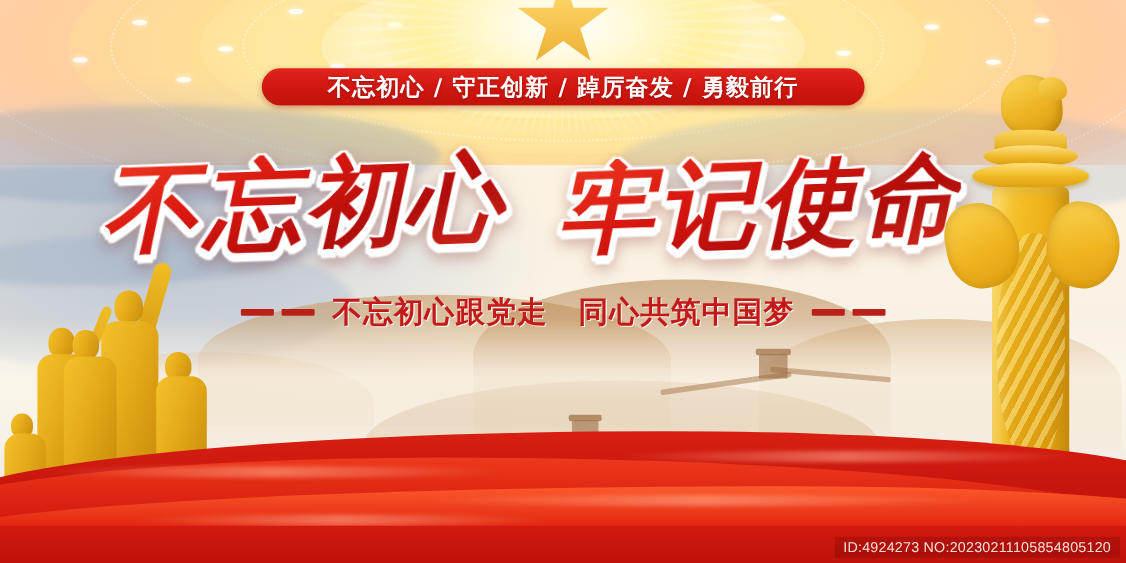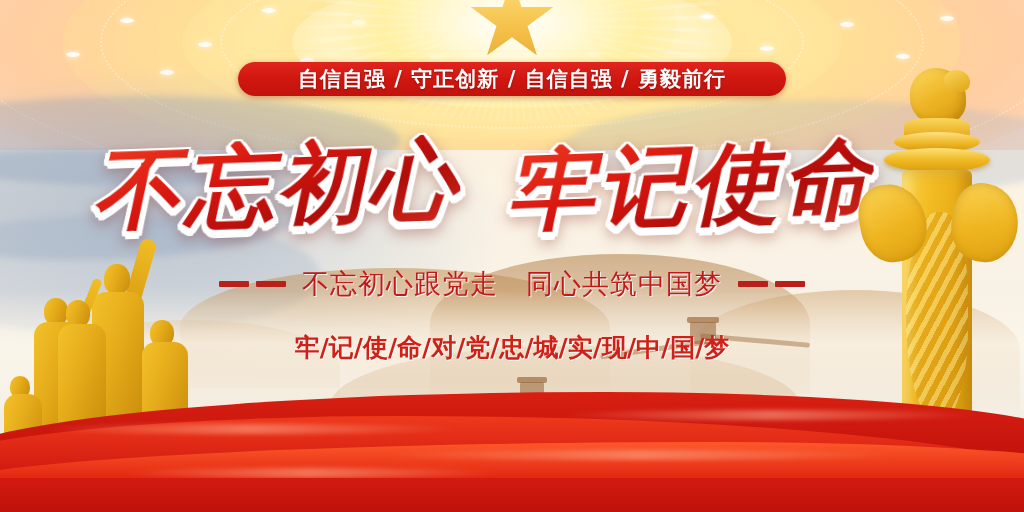--- a/index.html
+++ b/index.html
@@ -108,21 +108,21 @@
 
   
   .subtitle{
     position:absolute;left:0;top:266px;width:1024px;
     display:flex;align-items:center;justify-content:center;gap:16px;
     font-family:"DejaVu Sans","Liberation Sans",sans-serif;
   }
   .sub-dash{display:flex;gap:7px;}
   .sub-dash i{display:block;width:30px;height:6px;background:#b9201a;border-radius:1px;}
   .sub-text{
-    font-size:27px;font-weight:normal;color:#c3191a;letter-spacing:1px;white-space:nowrap;
+    font-size:27px;font-weight:bold;color:#c3191a;letter-spacing:1px;white-space:nowrap;
     text-shadow:1px 1px 0 rgba(255,255,255,.85);
     text-align:center;
   }
 
   
   .slashline{
     position:absolute;left:0;top:331px;width:1024px;text-align:center;
     font-family:"DejaVu Sans","Liberation Sans",sans-serif;
     font-size:25px;font-weight:bold;color:#cf2118;letter-spacing:0px;white-space:nowrap;
     text-shadow:1px 1px 0 rgba(255,255,255,.9);
@@ -272,40 +272,39 @@
     <div class="mtn m5"></div>
     <div class="haze"></div>
     <div class="wall-seg" style="left:600px;top:96px;width:120px;height:5px;transform:rotate(-8deg);"></div>
     <div class="wall-seg" style="left:700px;top:88px;width:110px;height:5px;transform:rotate(5deg);"></div>
     <div class="tower" style="left:690px;top:72px;width:26px;height:22px;"></div>
     <div class="wall-seg" style="left:430px;top:150px;width:150px;height:5px;transform:rotate(-6deg);"></div>
     <div class="tower" style="left:520px;top:132px;width:24px;height:20px;"></div>
     <div class="wall-seg" style="left:236px;top:170px;width:90px;height:4px;transform:rotate(7deg);"></div>
   </div>
 
-  <div class="slogan-banner">自信自强 / 守正创新 / 自信自强 / 勇毅前行</div>
+  <div class="slogan-banner">不忘初心 / 守正创新 / 踔厉奋发 / 勇毅前行</div>
 
   <div class="title">
     <span>不忘初心</span>
     <span>牢记使命</span>
   </div>
 
   <div class="subtitle">
     <span class="sub-dash">
         <i></i>
         <i></i>
       </span>
     <span class="sub-text">不忘初心跟党走　同心共筑中国梦</span>
     <span class="sub-dash">
         <i></i>
         <i></i>
       </span>
   </div>
 
-  <div class="slashline">牢/记/使/命/对/党/忠/城/实/现/中/国/梦</div>
 
   <div class="sculpture">
     <div class="sculpt-base"></div>
 
     <div class="arm" style="left:128px;top:2px;width:16px;height:72px;transform:rotate(16deg);"></div>
     <div class="fig fig-head" style="left:100px;top:28px;width:26px;height:30px;"></div>
     <div class="fig fig-body" style="left:88px;top:56px;width:52px;height:134px;"></div>
 
     <div class="arm" style="left:74px;top:40px;width:9px;height:86px;transform:rotate(22deg);"></div>
 
@@ -337,14 +336,15 @@
     <div class="silk silk-1"></div>
     <div class="silk silk-2"></div>
     <div class="silk silk-3"></div>
     <div class="sheen" style="left:40px;bottom:78px;width:420px;"></div>
     <div class="sheen" style="left:380px;bottom:52px;width:520px;"></div>
     <div class="sheen" style="left:560px;bottom:92px;width:420px;"></div>
     <div class="sheen" style="left:120px;bottom:34px;width:380px;"></div>
   </div>
 
   <div class="footerbar"></div>
+  <div class="idstrip">ID:4924273 NO:20230211105854805120</div>
 
 </div>
 
 </body></html>

